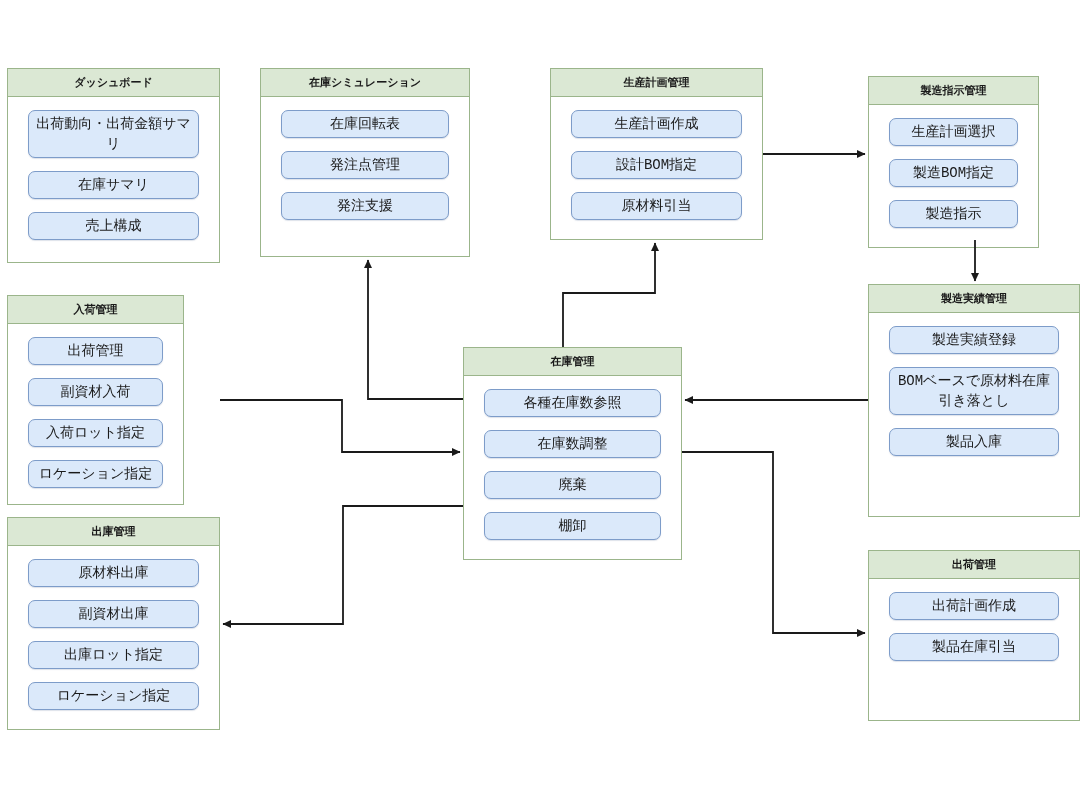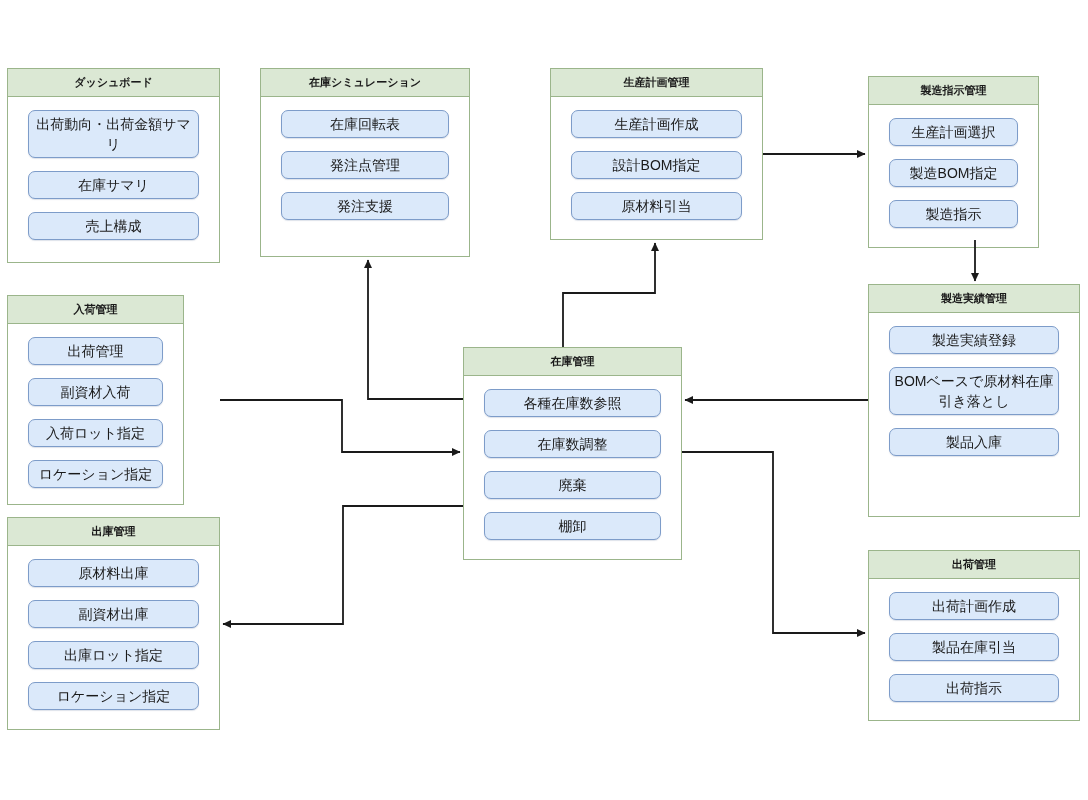--- a/index.html
+++ b/index.html
@@ -11,21 +11,21 @@
     position:absolute; background:#ffffff;
     border:1px solid var(--module-border,#9bb58b);
     box-sizing:border-box;
   }
   .module-header {
     background:var(--header-fill,#dbe8d4);
     border-bottom:1px solid var(--module-border,#9bb58b);
     font-weight:bold; font-size:11px; line-height:19px; text-align:center;
     padding:4px 8px; color:var(--text,#1a1a1a);
   }
-  .module-body { padding:13px 20px 0 20px; }
+  .module-body { padding:13px 20px 0 20px;font-family:Liberation Mono, monospace; }
   .item {
     background:var(--item-fill,#dbe9fa);
     border:1px solid var(--item-border,#7d9cc9);
     border-radius:7px; text-align:center; font-size:14px; line-height:20px;
     color:var(--text,#1a1a1a); padding:3px 4px; margin-bottom:13px;
     box-shadow:0 1px 1px rgba(120,140,170,0.25);
   }
   .connector-layer {
     position:absolute; left:0; top:0; width:1088px; height:800px;
     pointer-events:none;
@@ -113,21 +113,20 @@
       <div class="item">出庫ロット指定</div>
       <div class="item">ロケーション指定</div>
     </div>
   </div>
 
   <div class="module" style="left:868px;top:550px;width:212px;height:171px">
     <div class="module-header">出荷管理</div>
     <div class="module-body">
       <div class="item">出荷計画作成</div>
       <div class="item">製品在庫引当</div>
-      <div class="item">出荷指示</div>
     </div>
   </div>
 
   <svg class="connector-layer" width="1088" height="800" viewBox="0 0 1088 800">
     <defs>
       <marker id="arrowhead" markerWidth="10" markerHeight="10" refX="8" refY="4.5" orient="auto" markerUnits="userSpaceOnUse">
         <path d="M0,0.5 L8.5,4.5 L0,8.5 Z"></path>
       </marker>
     </defs>
     <polyline class="connector" points="763,154 865,154" marker-end="url(#arrowhead)"></polyline>

